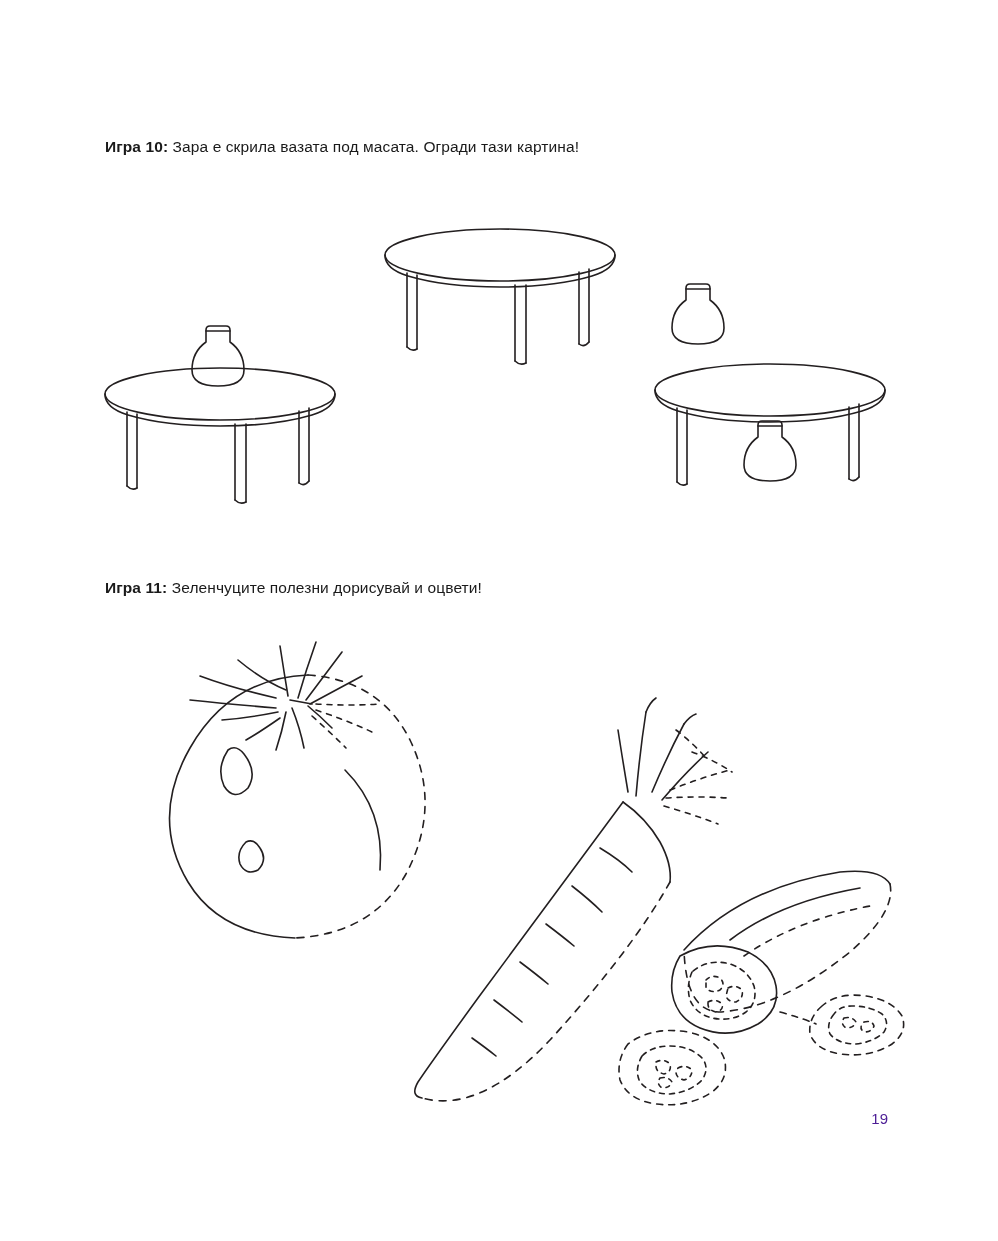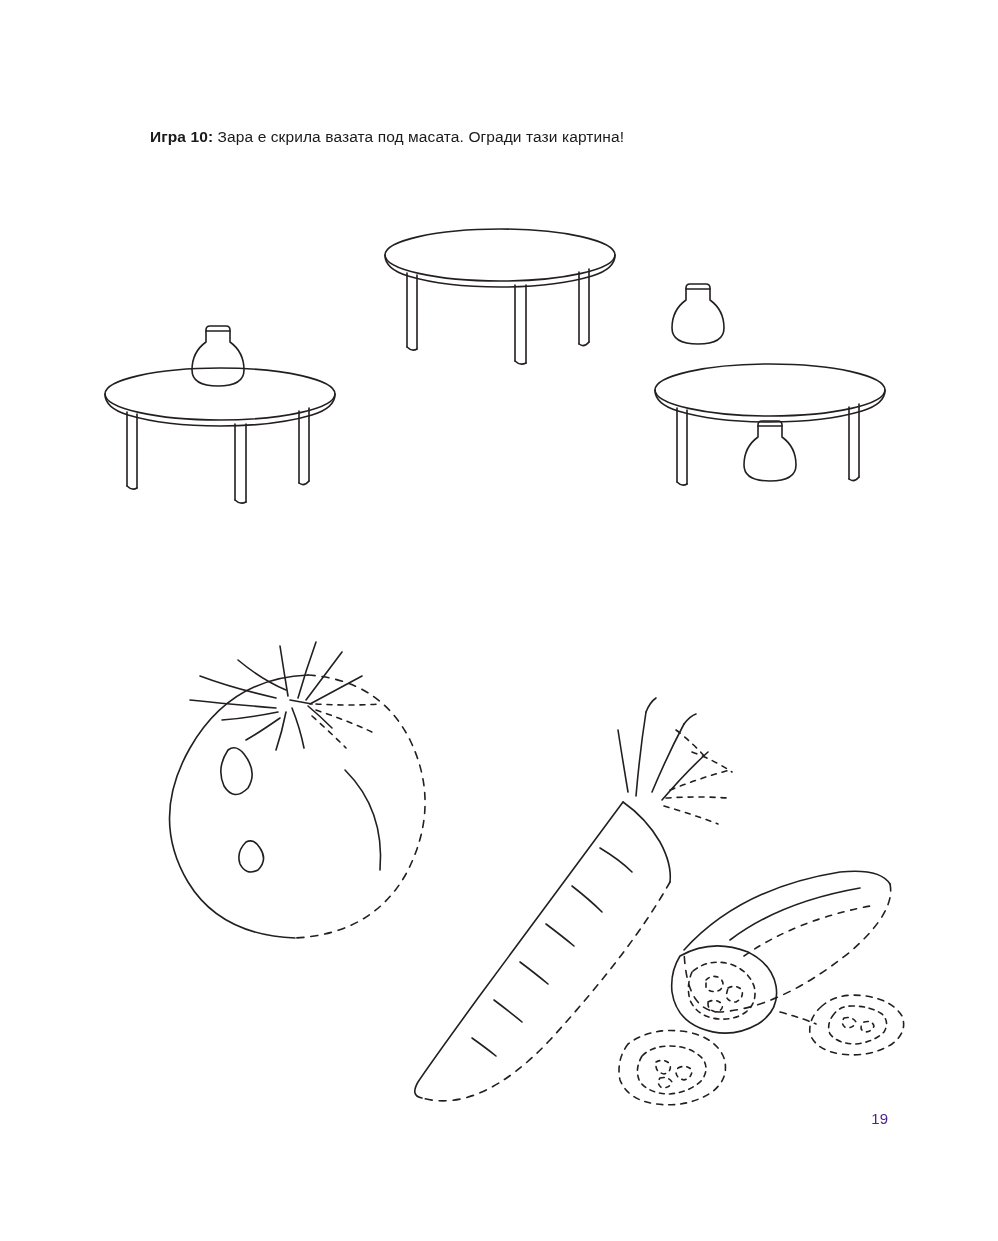--- a/index.html
+++ b/index.html
@@ -28,21 +28,21 @@
     line-height: 1.2;
     letter-spacing: 0.1px;
     white-space: nowrap;
   }
   .task-line .label {
     font-weight: bold;
   }
   .task-line .text {
     font-weight: normal;
   }
-  #task10-line { top: 128px; margin-left: 45px; }
+  #task10-line { top: 138px; }
   #task11-line { top: 579px; }
 
   
   .figure {
     position: absolute;
   }
   #figure-tables {
     left: 80px;
     top: 200px;
     width: 840px;
@@ -135,20 +135,24 @@
 
         <g>
           <path d="M678 237 L678 225 Q678 221 682 221 L698 221 Q702 221 702 225 L702 237
                    Q716 247 716 265 Q716 281 690 281 Q664 281 664 265 Q664 247 678 237 Z"></path>
           <path d="M678 226 L702 226"></path>
         </g>
       </g>
     </svg>
   </div>
 
+  <div class="task-line" id="task11-line">
+    <span class="label">Игра 11: </span>
+    <span class="text">Зеленчуците полезни дорисувай и оцвети!</span>
+  </div>
 
   <div class="figure" id="figure-vegetables">
     <svg viewBox="0 0 840 500" xmlns="http://www.w3.org/2000/svg" fill="none" stroke="#231f20" stroke-width="1.6" stroke-linecap="round" stroke-linejoin="round">
 
       <g>
 
         <path d="M228 55 Q150 58 110 128 Q70 198 108 262 Q140 315 215 318"></path>
 
         <path d="M228 55 Q300 60 330 120 Q362 186 326 254 Q292 314 215 318" stroke-dasharray="7 7"></path>
 

